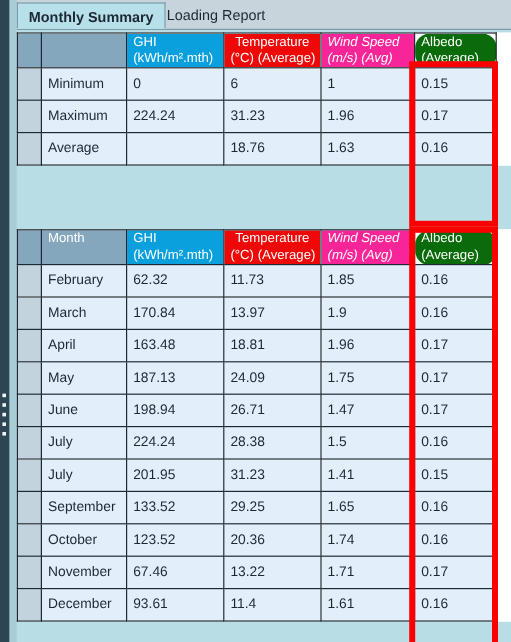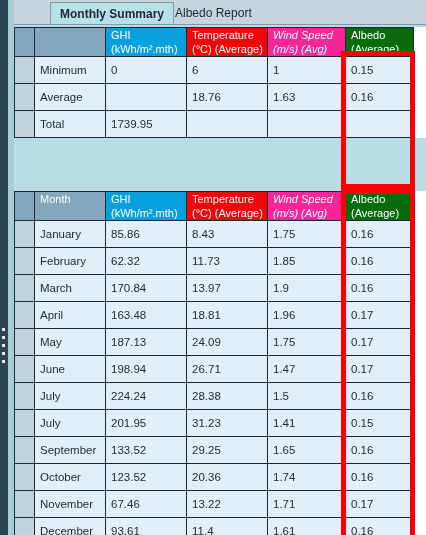--- a/index.html
+++ b/index.html
@@ -31,21 +31,21 @@
   .tabbar{
     position:absolute;left:14px;top:0;right:0;height:25px;
     background:#c7d4dc;
   }
   .tabbar:after{
     content:"";position:absolute;left:0;right:0;bottom:0;height:1px;background:#7e9bab;
   }
   .tab{
     position:absolute;top:2px;height:22px;line-height:22px;
     padding:0 9px;font-size:12px;color:#1c2833;
-    box-sizing:border-box;white-space:nowrap;margin-left:36px;
+    box-sizing:border-box;white-space:nowrap;
   }
   .tab.active{
     left:0;background:#b8e0ea;border:1px solid #7e9bab;border-bottom:1px solid #b8e0ea;
     font-weight:bold;z-index:3;
   }
   .tab.inactive{left:116px;background:transparent;border:0;}
 
   
   .panel{
     position:absolute;left:14px;top:25px;right:0;bottom:0;
@@ -83,23 +83,23 @@
     box-sizing:border-box;
   }
   .grid tr.hdr th{
     height:29px;vertical-align:top;padding-top:1px;
     line-height:13.5px;color:#ffffff;font-size:11px;
   }
   th.h-sel{background:#84a7bd;border-color:#1c2833;}
   th.h-lbl{background:#84a7bd;}
   th.h-lbl.month{color:#ffffff;vertical-align:middle;padding-top:0;font-size:12px;margin-left:26px;}
   th.h-ghi{background:#0aa0dd;}
-  th.h-tmp{background:#ee0808;}
+  th.h-tmp{background:#ee0808;text-align:center;}
   th.h-wnd{background:#f72597;font-style:italic;}
-  th.h-alb{background:#0a6b0a;}
+  th.h-alb{background:#0a6b0a;border-radius:12px;}
   th.h-pad{background:#ffffff;border:0;}
 
   td.sel{background:#c3d3dd;border-color:#1c2833;}
   td.val{background:#e2effb;}
   td.pad{background:#ffffff;border:0;border-left:1px solid #1c2833;}
 
   
   .redbox{
     position:absolute;
     border:5px solid #fb0000;
@@ -121,21 +121,21 @@
       <i></i>
       <i></i>
       <i></i>
       <i></i>
     </div>
   </div>
   <div class="leftrail"></div>
 
   <div class="tabbar">
     <div class="tab active">Monthly Summary</div>
-    <div class="tab inactive">Albedo Report</div>
+    <div class="tab inactive">Loading Report</div>
   </div>
 
   <div class="panel">
 
     <table class="grid" id="summary-grid">
       <colgroup>
         <col class="c-sel">
           <col class="c-lbl">
           <col class="c-ghi">
         <col class="c-tmp">
@@ -171,34 +171,34 @@
             <td class="sel"></td>
             <td class="val">Minimum</td>
             <td class="val">0</td>
             <td class="val">6</td>
             <td class="val">1</td>
             <td class="val">0.15</td>
             <td class="pad"></td>
           </tr>
           <tr>
             <td class="sel"></td>
+            <td class="val">Maximum</td>
+            <td class="val">224.24</td>
+            <td class="val">31.23</td>
+            <td class="val">1.96</td>
+            <td class="val">0.17</td>
+            <td class="pad"></td>
+          </tr>
+          <tr>
+            <td class="sel"></td>
             <td class="val">Average</td>
             <td class="val"></td>
             <td class="val">18.76</td>
             <td class="val">1.63</td>
             <td class="val">0.16</td>
-            <td class="pad"></td>
-          </tr>
-          <tr>
-            <td class="sel"></td>
-            <td class="val">Total</td>
-            <td class="val">1739.95</td>
-            <td class="val"></td>
-            <td class="val"></td>
-            <td class="val"></td>
             <td class="pad"></td>
           </tr>
         </tbody>
     </table>
 
     <table class="grid" id="monthly-grid">
       <colgroup>
         <col class="c-sel">
           <col class="c-lbl">
           <col class="c-ghi">
@@ -226,29 +226,20 @@
           <th class="h-alb">
             <span>Albedo</span><br>
             <span>(Average)</span>
           </th>
           <th class="h-pad"></th>
         </tr>
       </thead>
       <tbody>
           <tr>
             <td class="sel"></td>
-            <td class="val">January</td>
-            <td class="val">85.86</td>
-            <td class="val">8.43</td>
-            <td class="val">1.75</td>
-            <td class="val">0.16</td>
-            <td class="pad"></td>
-          </tr>
-          <tr>
-            <td class="sel"></td>
             <td class="val">February</td>
             <td class="val">62.32</td>
             <td class="val">11.73</td>
             <td class="val">1.85</td>
             <td class="val">0.16</td>
             <td class="pad"></td>
           </tr>
           <tr>
             <td class="sel"></td>
             <td class="val">March</td>

